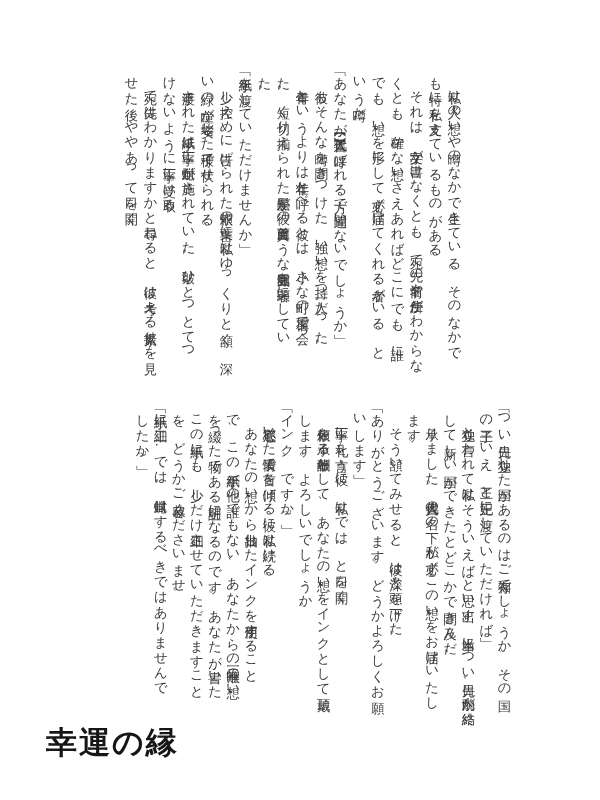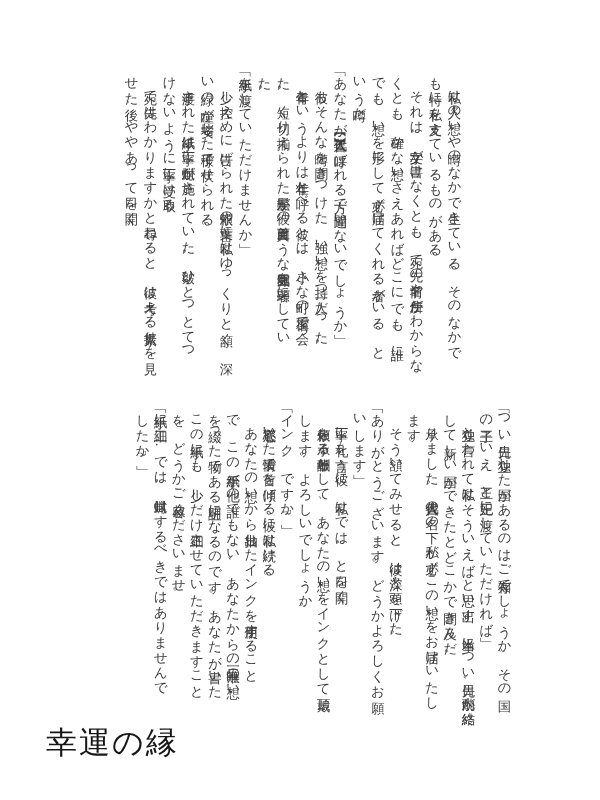--- a/index.html
+++ b/index.html
@@ -47,21 +47,21 @@
     text-indent: 1em;
   }
   .page-title {
     position: absolute;
     left: 46px;
     top: 727px;
     margin: 0;
     padding: 0;
     font-size: 31px;
     line-height: 1;
-    font-weight: 400;
+    font-weight: 700;
     letter-spacing: 2px;
     color: var(--title-text-color, #161616);
     font-family: "Liberation Serif", "DejaVu Serif", serif;
   }
 </style>
 </head>
 <body>
 
 <div class="sheet">
   <section class="vblock block-top">

